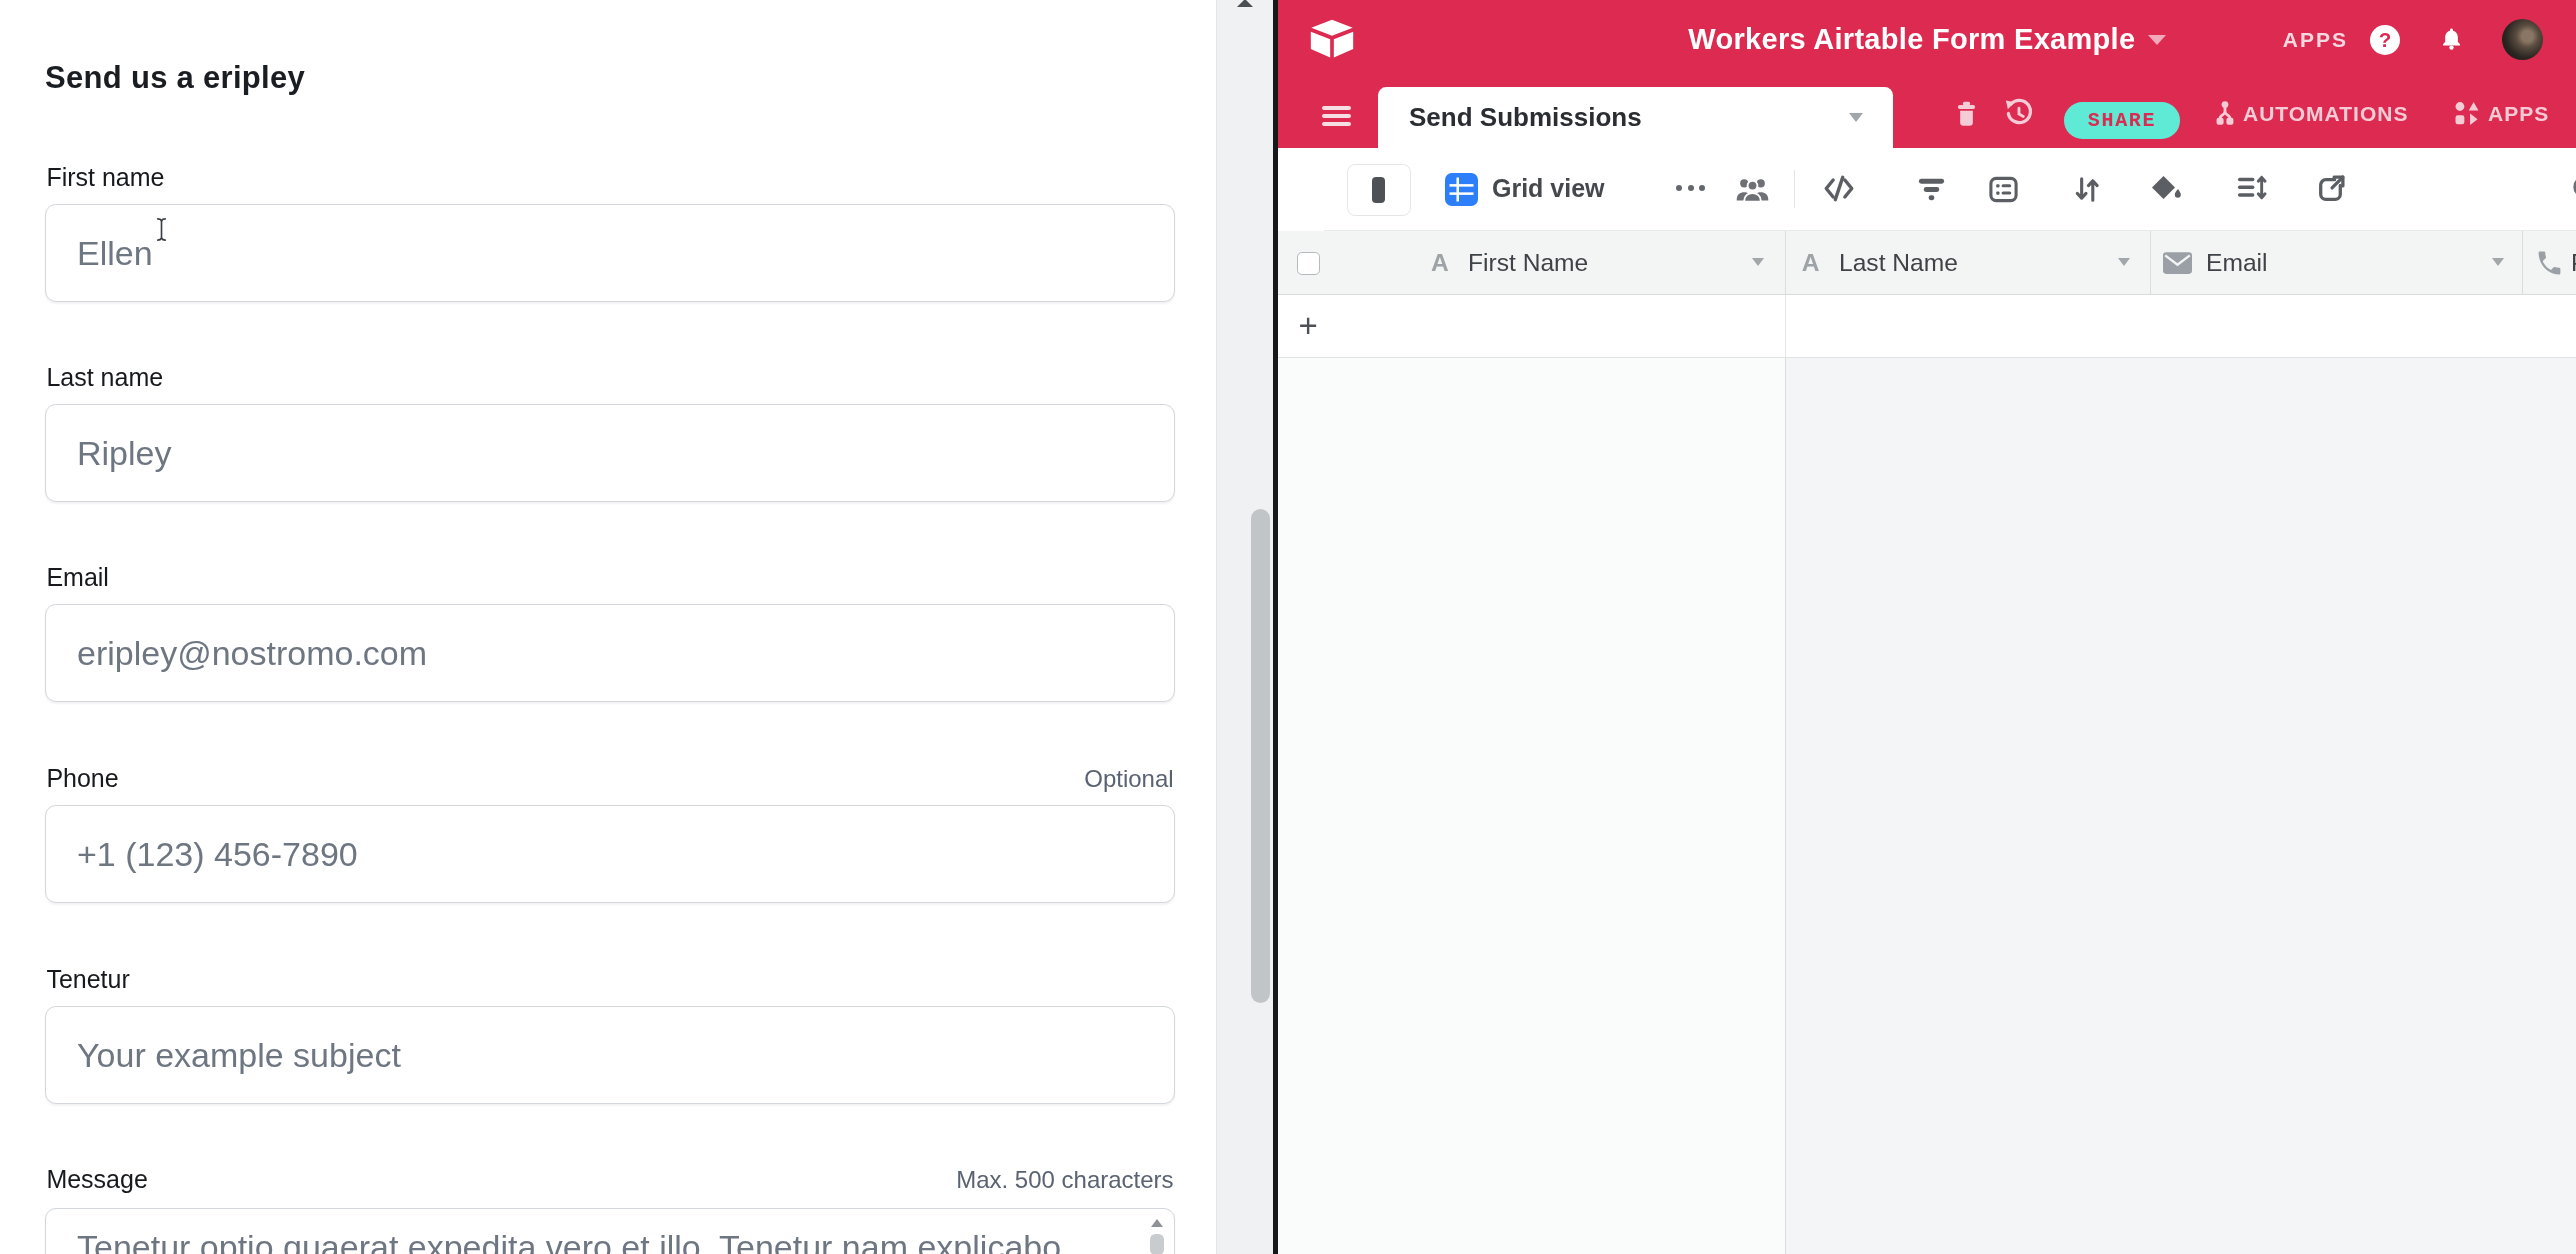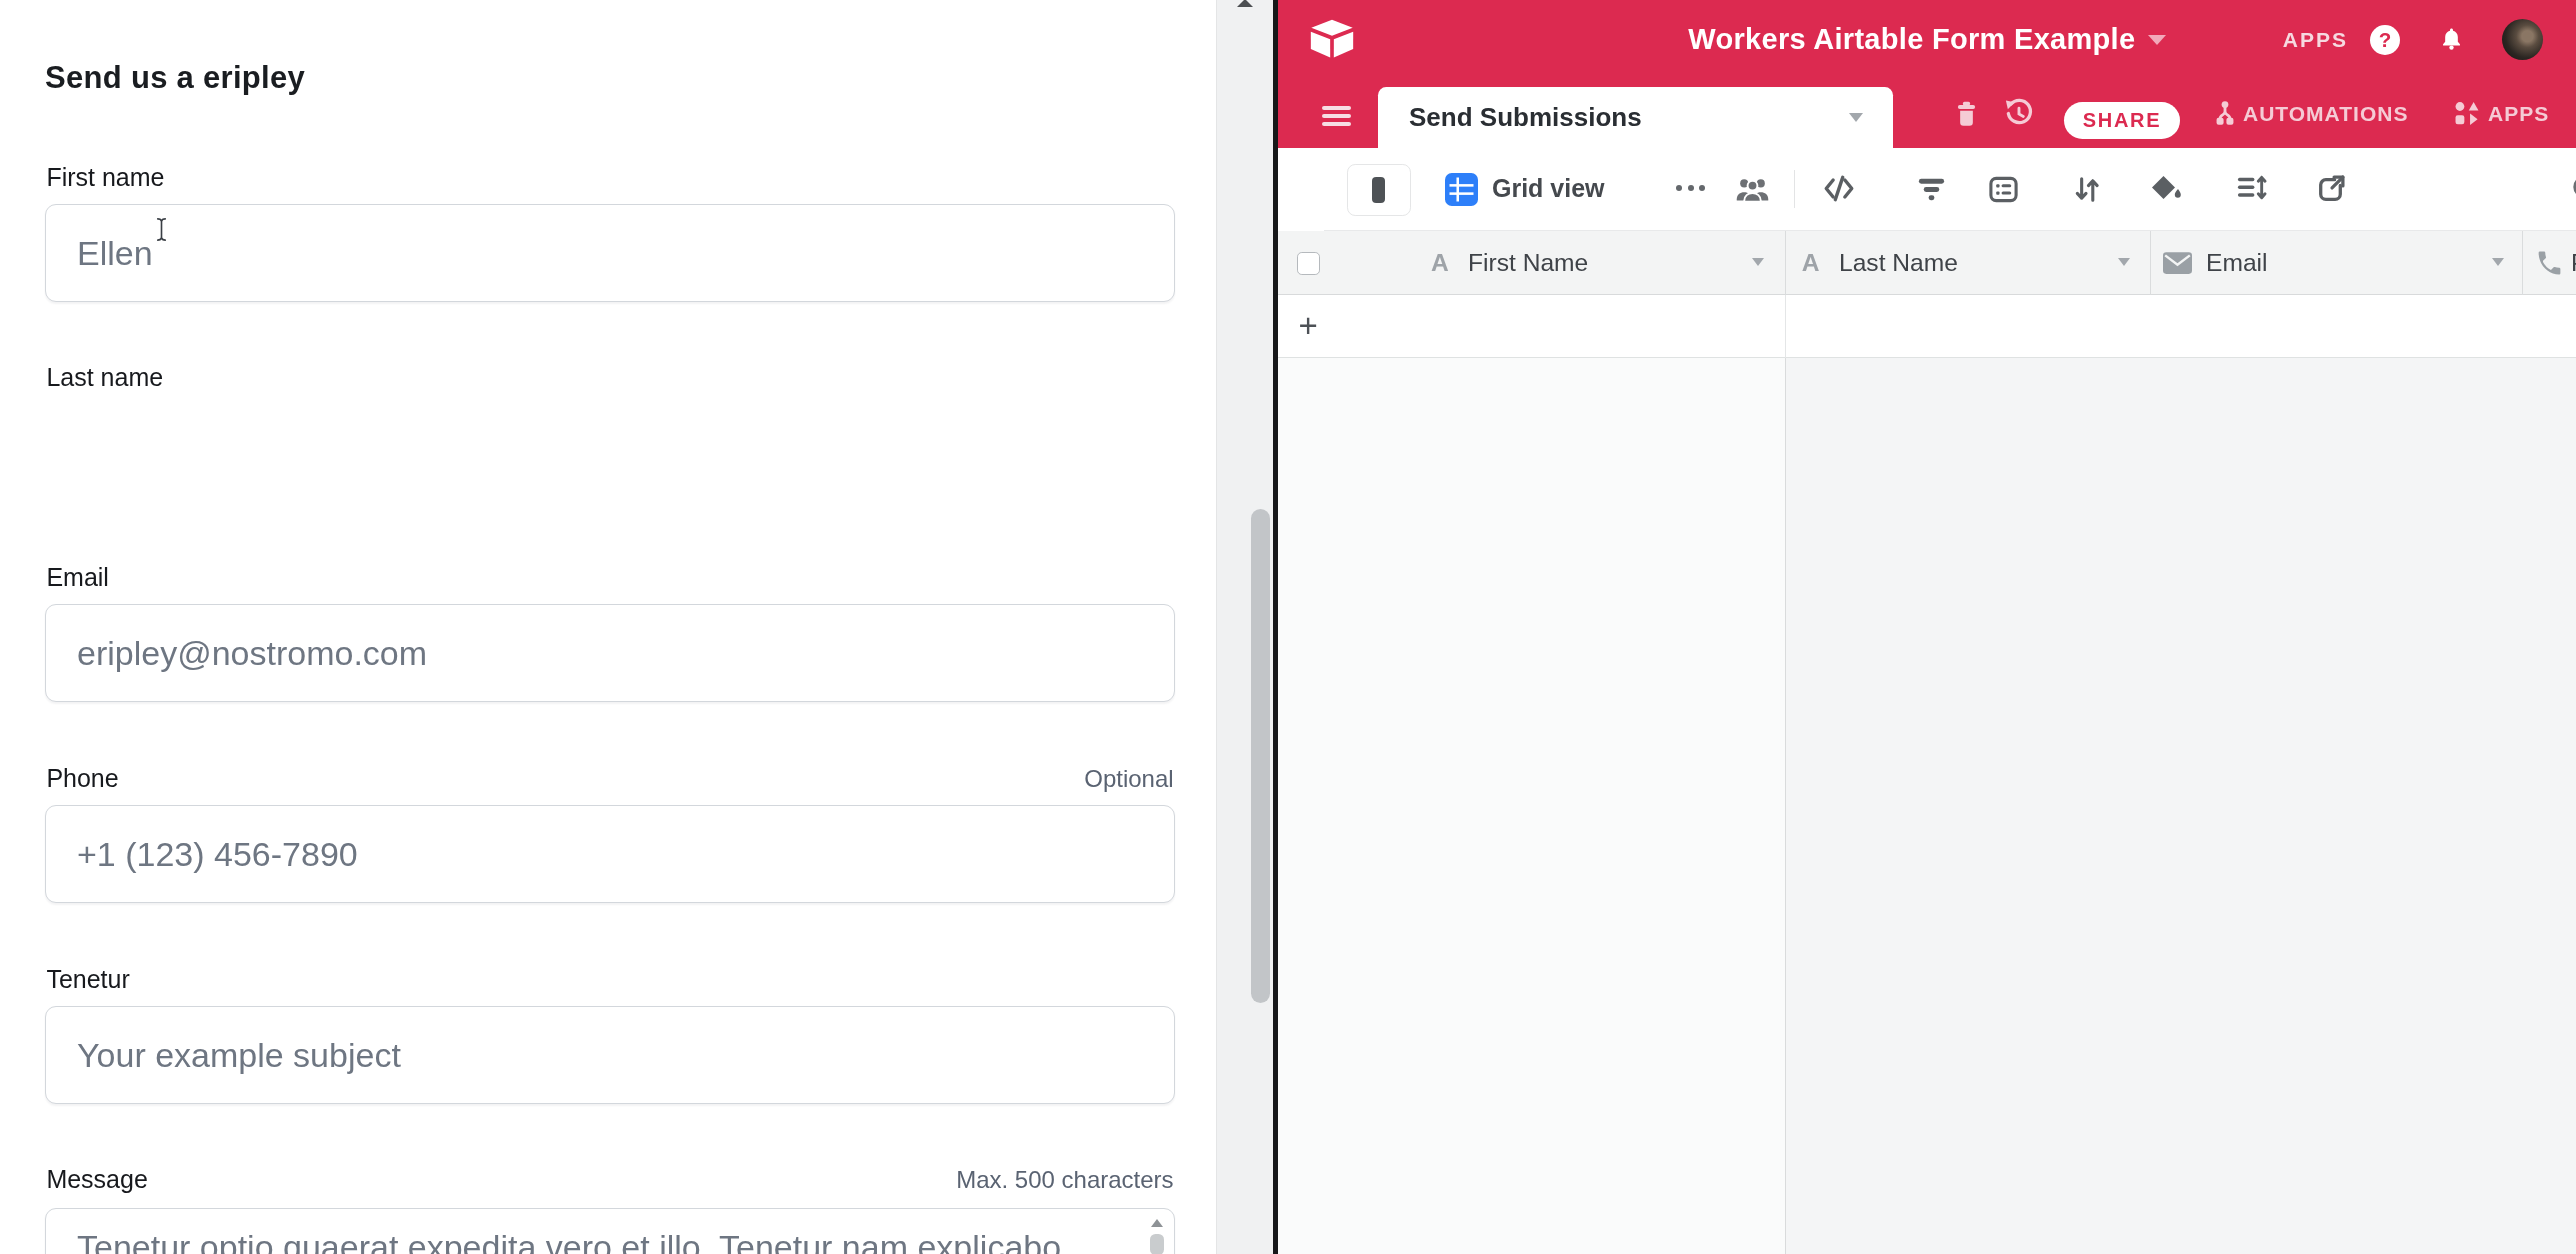--- a/index.html
+++ b/index.html
@@ -53,22 +53,22 @@
 
   .at-tabs { position:absolute; left:0; top:79px; width:1298px; height:69px; background:var(--red,#dc2a50); }
   .hamburger { position:absolute; left:44px; top:27px; width:29px; height:20.5px; }
   .hamburger span { position:absolute; left:0; width:29px; height:4.1px; border-radius:2px; background:#f7dde4; }
   .hamburger span:nth-child(1){top:0}.hamburger span:nth-child(2){top:8.2px}.hamburger span:nth-child(3){top:16.4px}
   .tab { position:absolute; left:100px; top:8.2px; width:515px; height:61px; background:#fff; border-radius:8.2px 8.2px 0 0; }
   .tab-label { position:absolute; left:31px; top:0; line-height:61px; font-size:26px; font-weight:600; color:#2a2e33; }
   .tab-caret { position:absolute; right:30px; top:26px; width:0; height:0;
     border-left:7.5px solid transparent; border-right:7.5px solid transparent; border-top:9px solid #a2a7ac; }
   .rb { position:absolute; top:0; height:69px; display:flex; align-items:center;text-align:right; }
-  .pill { position:absolute; left:786px; top:22.5px; width:116px; height:37px; border-radius:18.4px; background:#ffffff;
-    display:flex; align-items:center; justify-content:center; font-size:20px; font-weight:700; letter-spacing:1.7px; color:var(--red,#dc2a50); }
+  .pill { position:absolute; left:786px; top:22.5px; width:116px; height:37px; border-radius:18.4px; background:#5eead4;
+    display:flex; align-items:center; justify-content:center; font-size:20px; font-weight:700; letter-spacing:1.7px; color:var(--red,#dc2a50);font-family:Liberation Mono, monospace; }
   .red-ic-label { font-size:21px; font-weight:700; letter-spacing:1px; color:var(--pink,#f5cbd5); }
 
   .at-toolbar { position:absolute; left:0; top:148px; width:1298px; height:83px; background:#fff; border-bottom:1.4px solid #e8e9ea;margin-left:46px; }
   .toggle-btn { position:absolute; left:22.5px; top:16.4px; width:64px; height:52px; border:1.4px solid #e5e6e7; border-radius:8.2px; background:#fff;
     display:flex; align-items:center; justify-content:center; }
   .toggle-inner { width:13.7px; height:26px; background:#4e5256; border-radius:4.1px; }
   .tb { position:absolute; top:24.6px; }
   .gv-label { position:absolute; left:168px; top:0; line-height:81px; font-size:25px; font-weight:600; color:#45494e; }
   .dots { position:absolute; left:352px; top:37px; display:flex; gap:5.5px; }
   .dots i { width:6.1px; height:6.1px; border-radius:50%; background:#64686c; }
@@ -97,20 +97,21 @@
 
 <section class="form-pane">
   <h1 class="form-title">Send us a eripley</h1>
 
   <div class="field f1">
     <label class="flabel">First name</label>
     <input class="tin" placeholder="Ellen" style="">
   </div>
   <div class="field f2">
     <label class="flabel">Last name</label>
+    <input class="tin" placeholder="Ripley" style="">
   </div>
   <div class="field f3">
     <label class="flabel">Email</label>
     <input class="tin" placeholder="eripley@nostromo.com" style="">
   </div>
   <div class="field f4">
     <label class="flabel">Phone</label>
     <span class="fhint">Optional</span>
     <input class="tin" placeholder="+1 (123) 456-7890" style="">
   </div>

